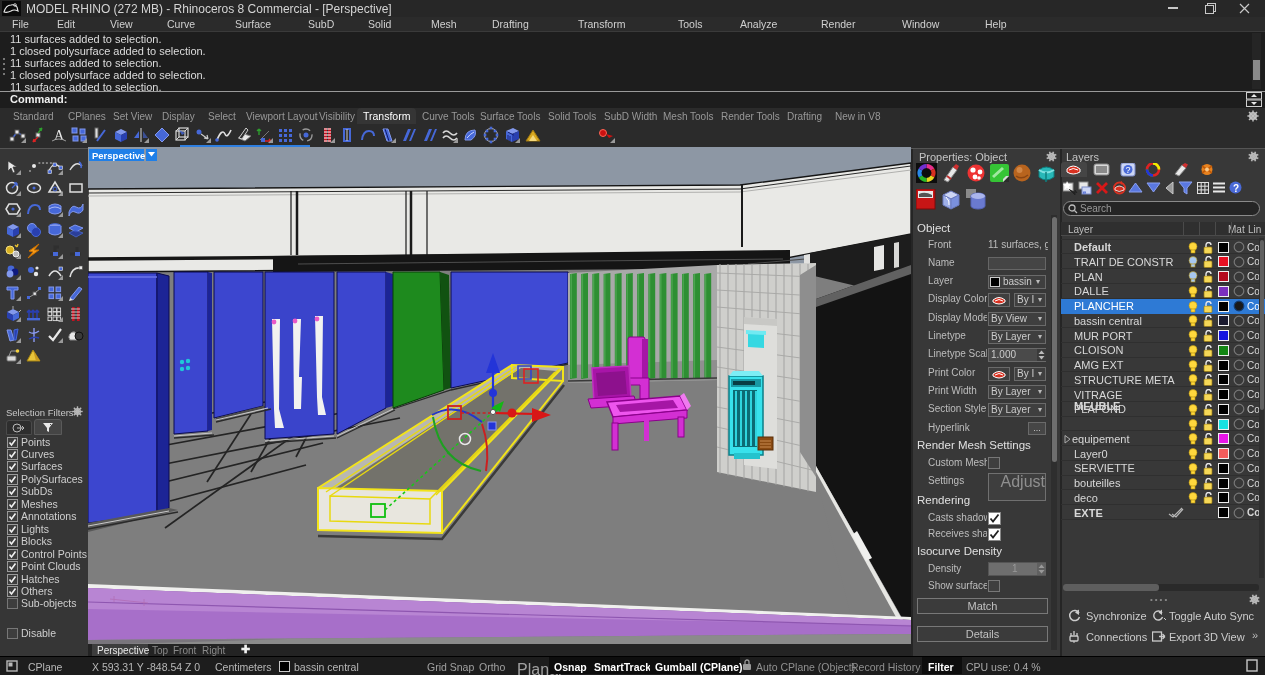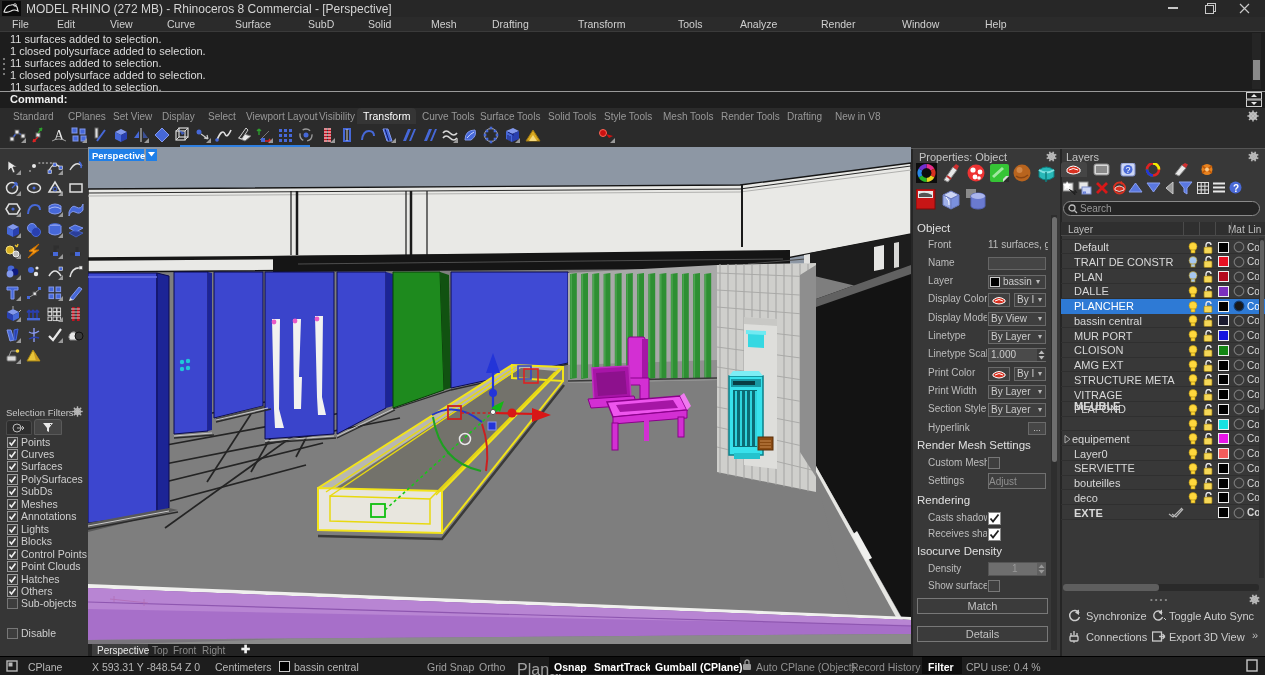--- a/index.html
+++ b/index.html
@@ -60,21 +60,21 @@
 <div class="a" style="left:13px;top:110.5px;font-size:10px;color:#989898">Standard</div>
 <div class="a" style="left:68px;top:110.5px;font-size:10px;color:#989898">CPlanes</div>
 <div class="a" style="left:113px;top:110.5px;font-size:10px;color:#989898">Set View</div>
 <div class="a" style="left:162px;top:110.5px;font-size:10px;color:#989898">Display</div>
 <div class="a" style="left:208px;top:110.5px;font-size:10px;color:#989898">Select</div>
 <div class="a" style="left:246px;top:110.5px;font-size:10px;color:#989898">Viewport Layout</div>
 <div class="a" style="left:319px;top:110.5px;font-size:10px;color:#989898">Visibility</div>
 <div class="a" style="left:422px;top:110.5px;font-size:10px;color:#989898">Curve Tools</div>
 <div class="a" style="left:480px;top:110.5px;font-size:10px;color:#989898">Surface Tools</div>
 <div class="a" style="left:548px;top:110.5px;font-size:10px;color:#989898">Solid Tools</div>
-<div class="a" style="left:604px;top:110.5px;font-size:10px;color:#989898">Style Tools</div>
+<div class="a" style="left:604px;top:110.5px;font-size:10px;color:#989898">SubD Width</div>
 <div class="a" style="left:663px;top:110.5px;font-size:10px;color:#989898">Mesh Tools</div>
 <div class="a" style="left:721px;top:110.5px;font-size:10px;color:#989898">Render Tools</div>
 <div class="a" style="left:787px;top:110.5px;font-size:10px;color:#989898">Drafting</div>
 <div class="a" style="left:835px;top:110.5px;font-size:10px;color:#989898">New in V8</div>
 <div class="a" style="left:357px;top:108px;width:59px;height:16px;background:#353535;border-radius:4px 4px 0 0"></div>
 <div class="a" style="left:363px;top:110px;font-size:10.5px;color:#fff">Transform</div>
 <svg class="a" style="left:1247px;top:110px" width="12" height="12">
     <circle cx="6" cy="6" r="3.2" fill="none" stroke="#c0c0c0" stroke-width="1.6"></circle>
     <g stroke="#c0c0c0" stroke-width="1.5">
       <line x1="6" y1="6" x2="11.60" y2="6.00"></line>
@@ -863,21 +863,21 @@
 <div class="a" style="left:928px;top:403px;width:59px;height:13px;overflow:hidden;white-space:nowrap;font-size:10px;color:#bdbdbd">Section Style</div>
 <div class="a" style="left:988px;top:403px;width:58px;height:14px;background:#3f3f3f;border:1px solid #6a6a6a"></div>
 <div class="a" style="left:991px;top:404px;font-size:10px;color:#ccc">By Layer</div>
 <div class="a" style="left:1038px;top:405px;font-size:8px;color:#bbb">▾</div>
 <div class="a" style="left:928px;top:422px;width:59px;height:13px;overflow:hidden;white-space:nowrap;font-size:10px;color:#bdbdbd">Hyperlink</div>
 <div class="a" style="left:1028px;top:422px;width:18px;height:13px;background:#464646;border:1px solid #6a6a6a;font-size:9px;color:#ccc;text-align:center;line-height:10px">...</div>
 <div class="a" style="left:917px;top:439px;font-size:11.5px;color:#e0e0e0">Render Mesh Settings</div>
 <div class="a" style="left:928px;top:457px;width:59px;height:13px;overflow:hidden;white-space:nowrap;font-size:10px;color:#bdbdbd">Custom Mesh</div>
 <div class="a" style="left:988px;top:457px;width:12px;height:12px;background:#3f3f3f;border:1px solid #777"></div>
 <div class="a" style="left:928px;top:475px;font-size:10px;color:#bdbdbd">Settings</div>
-<div class="a" style="left:988px;top:473px;width:58px;height:16px;background:#3e3e3e;border:1px solid #707070;font-size:10px;color:#8f8f8f;text-align:left;line-height:15px">Adjust</div>
+<div class="a" style="left:988px;top:473px;width:58px;height:28px;background:#3e3e3e;border:1px solid #707070;font-size:16px;color:#8f8f8f;text-align:right;line-height:15px">Adjust</div>
 <div class="a" style="left:917px;top:494px;font-size:11.5px;color:#e0e0e0">Rendering</div>
 <div class="a" style="left:928px;top:512px;width:59px;height:13px;overflow:hidden;white-space:nowrap;font-size:10px;color:#bdbdbd">Casts shadows</div>
 <svg class="a" style="left:988px;top:512px" width="13" height="13">
     <rect x="0.5" y="0.5" width="12" height="12" fill="#fff" stroke="#888"></rect>
     <path d="M2.5 6.5 L5 9.5 L10.5 2.5" stroke="#222" stroke-width="1.8" fill="none"></path>
   </svg>
 <div class="a" style="left:928px;top:528px;width:59px;height:13px;overflow:hidden;white-space:nowrap;font-size:10px;color:#bdbdbd">Receives shado</div>
 <svg class="a" style="left:988px;top:528px" width="13" height="13">
     <rect x="0.5" y="0.5" width="12" height="12" fill="#fff" stroke="#888"></rect>
     <path d="M2.5 6.5 L5 9.5 L10.5 2.5" stroke="#222" stroke-width="1.8" fill="none"></path>
@@ -1009,21 +1009,21 @@
 <div class="a" style="left:1061px;top:386.0px;width:198px;height:1px;background:#2f2f2f"></div>
 <div class="a" style="left:1061px;top:400.8px;width:198px;height:1px;background:#2f2f2f"></div>
 <div class="a" style="left:1061px;top:415.5px;width:198px;height:1px;background:#2f2f2f"></div>
 <div class="a" style="left:1061px;top:430.2px;width:198px;height:1px;background:#2f2f2f"></div>
 <div class="a" style="left:1061px;top:445.0px;width:198px;height:1px;background:#2f2f2f"></div>
 <div class="a" style="left:1061px;top:459.8px;width:198px;height:1px;background:#2f2f2f"></div>
 <div class="a" style="left:1061px;top:474.5px;width:198px;height:1px;background:#2f2f2f"></div>
 <div class="a" style="left:1061px;top:489.2px;width:198px;height:1px;background:#2f2f2f"></div>
 <div class="a" style="left:1061px;top:504.0px;width:198px;height:1px;background:#2f2f2f"></div>
 <div class="a" style="left:1061px;top:518.8px;width:198px;height:1px;background:#2f2f2f"></div>
-<div class="a" style="left:1074px;top:241.0px;font-size:11px;font-weight:normal;color:#d8d8d8">Default</div>
+<div class="a" style="left:1074px;top:241.0px;font-size:11px;font-weight:bold;color:#d8d8d8">Default</div>
 <svg class="a" style="left:1188px;top:241.5px" width="10" height="12">
     <circle cx="5" cy="4.5" r="4" fill="#ffd83d" stroke="#b89410" stroke-width="0.6"></circle>
     <rect x="3" y="8" width="4" height="3" fill="#ffd83d" stroke="#b89410" stroke-width="0.6"></rect>
   </svg>
 <svg class="a" style="left:1203px;top:241.5px" width="11" height="12">
     <rect x="1" y="5" width="8" height="6.5" rx="1" fill="#f5d858" stroke="#9a7a10" stroke-width="0.7"></rect>
     <path d="M3 5 L3 3 A2.5 2.5 0 0 1 8 3" fill="none" stroke="#e8e8e8" stroke-width="1.4"></path>
   </svg>
 <div class="a" style="left:1218px;top:241.5px;width:11px;height:11px;background:#000000;border:1.5px solid #f0f0f0"></div>
 <svg class="a" style="left:1233px;top:241.0px" width="12" height="12">

